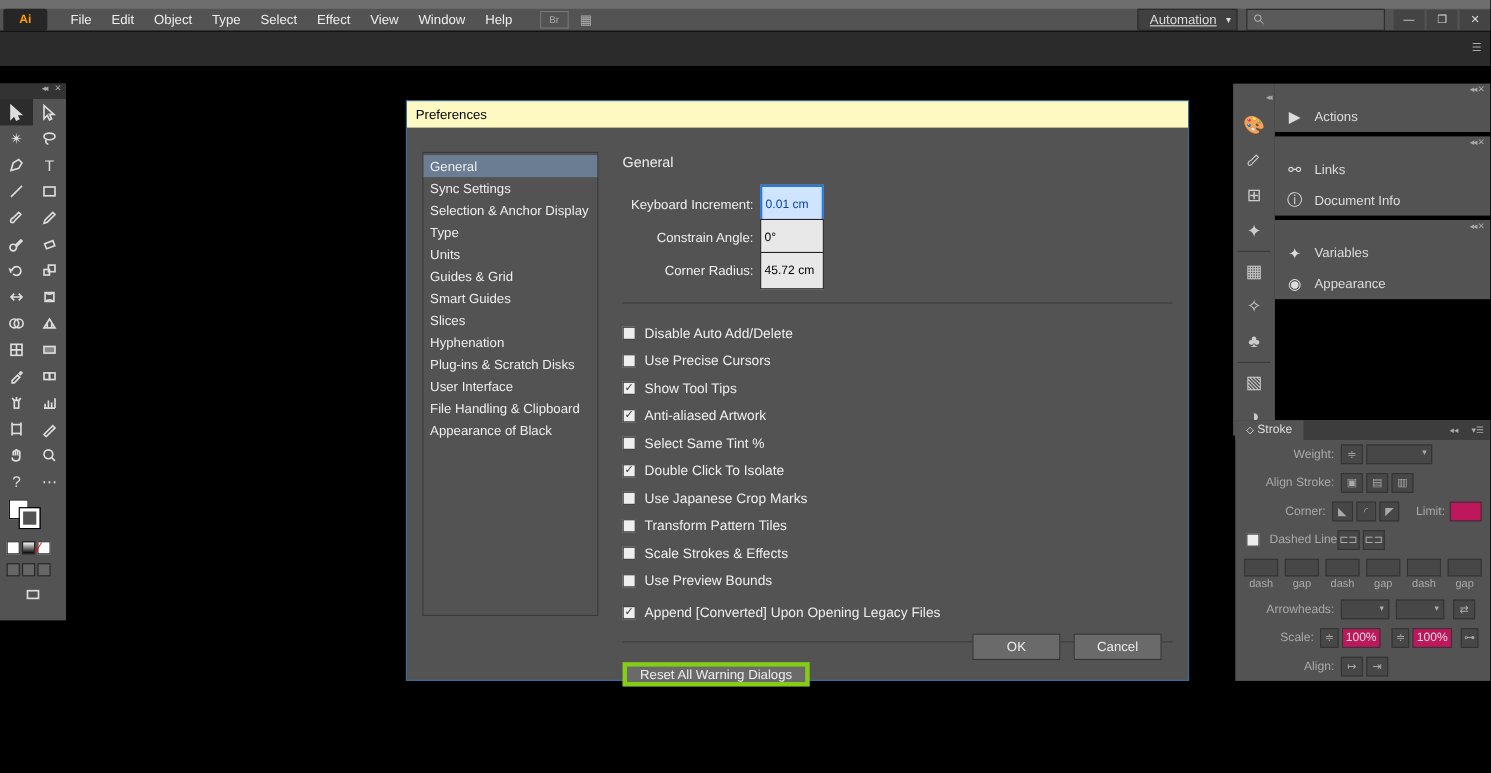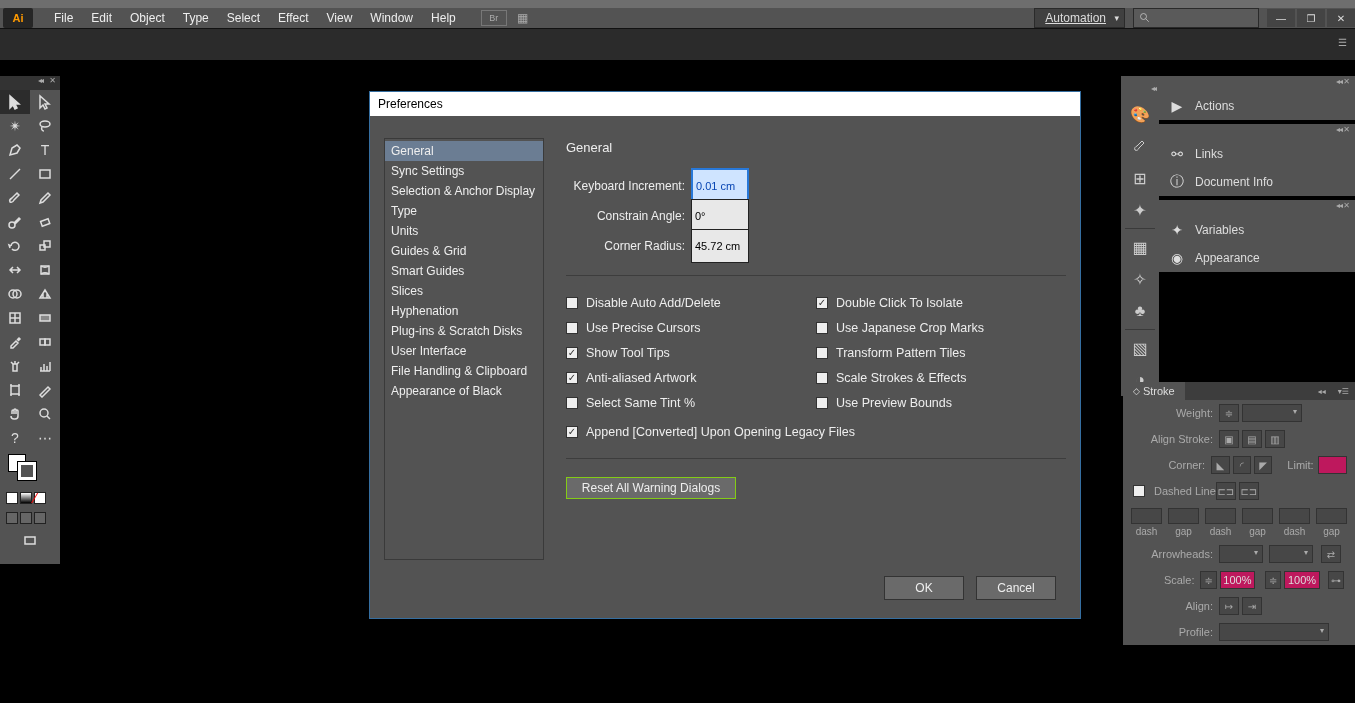--- a/index.html
+++ b/index.html
@@ -1,20 +1,20 @@
 <!DOCTYPE html>
 <html><head>
 <meta charset="utf-8">
 <style>
 * { margin: 0; padding: 0; box-sizing: border-box; font-family: "Segoe UI", Tahoma, sans-serif; user-select: none; }
 body { width: 1355px; height: 703px; background: #000; overflow: hidden; position: relative; color: #ddd; font-size: 12px; }
 
 
 .menu-bar { position:absolute; left:0; top:0; right:0; height:28px; background:#535353; display:flex; align-items:center; border-top:8px solid #6e6e6e; }
-.ai-logo { width:30px; height:20px; margin-left:3px; margin-right:12px; background:#262626; display:flex; align-items:center; justify-content:center; font-weight:bold; font-size:11px; color:#ff9a00; border-radius:2px; }
+.ai-logo { width:40px; height:20px; margin-left:3px; margin-right:12px; background:#262626; display:flex; align-items:center; justify-content:center; font-weight:bold; font-size:11px; color:#ff9a00; border-radius:2px; }
 .menu-item { padding:0 9px; height:20px; line-height:20px; font-size:12px; color:#eee; }
 .spacer { flex:1; }
 .dropdown { background:#404040; border:1px solid #2a2a2a; height:20px; padding:0 18px 0 10px; font-size:12px; display:flex; align-items:center; position:relative; margin-right:8px; color:#ddd;text-decoration:underline;}
 .dropdown::after { content:"▾"; position:absolute; right:5px; font-size:9px; color:#ddd; }
 .search-box { width:126px; height:20px; background:#5a5a5a; border:1px solid #2a2a2a; display:flex; align-items:center; padding-left:5px; margin-right:6px;}
 .search-box svg { width:12px; height:12px; }
 .win-btn { width:28px; height:18px; background:#444; margin-left:2px; display:flex; align-items:center; justify-content:center; font-size:10px; color:#ddd; }
 
 
 .sub-bar { position:absolute; left:0; top:28px; right:0; height:32px; background:#2b2b2b; border-top:1px solid #111; }
@@ -59,37 +59,37 @@
 .sp-row .btn { width:20px; height:18px; background:#474747; border:1px solid #333; margin-right:3px; display:flex; align-items:center; justify-content:center; font-size:10px;}
 .sp-row .num { width:44px; height:18px; background:#be185d; border:1px solid #333; display:flex; align-items:center; justify-content:center; color:#ddd;}
 .sp-row .sel { width:74px; height:18px; background:#474747; border:1px solid #333; position:relative;}
 .sp-row .sel::after{content:"▾"; position:absolute; right:4px; top:2px; font-size:8px;}
 .dash-row { display:flex; padding:4px 8px; gap:6px;}
 .dash-col { flex:1; text-align:center; font-size:10px;}
 .dash-col .box { height:16px; background:#474747; border:1px solid #333; margin-bottom:2px;}
 
 
 .dialog { position:absolute; left:369px; top:91px; width:712px; height:528px; background:#535353; border:1px solid #356ea0; }
-.dialog-title { height:24px; background:#ffffff; color:#000; padding-left:8px; font-size:12px; display:flex; align-items:center;}
+.dialog-title { height:24px; background:#fef9c3; color:#000; padding-left:8px; font-size:12px; display:flex; align-items:center;}
 .dlg-body { position:absolute; left:14px; top:46px; right:14px; bottom:58px; display:flex;}
 .cat-list { width:160px; border:1px solid #3a3a3a; background:#535353; padding:2px 0;}
 .cat-item { height:20px; padding-left:6px; display:flex; align-items:center; font-size:12px; color:#eee;}
 .cat-item.sel { background:#6b7d93; }
 .dlg-content { flex:1; padding-left:22px; padding-top:2px;}
 .section-title { font-size:13px; color:#eee; margin-bottom:16px;}
 .form-row { display:flex; align-items:center; height:30px;}
 .form-row .flbl { width:125px; text-align:right; padding-right:6px; font-size:12px; color:#eee;}
 .form-row input { width:58px; height:20px; background:#e8e8e8; border:1px solid #222; font-size:11px; padding:16px 3px; color:#000;}
 .form-row input.hilite { background:#cfe4ff; border:2px solid #2878d8; color:#0644b3;}
 .hr { height:1px; background:#3d3d3d; margin:14px 0;}
-.checks { display:flex; }
+.checks { display:flex;flex-direction:column; }
 .check-col { flex:1; }
 .chk { height:25px; display:flex; align-items:center; font-size:12.5px; color:#eee; }
 .chk .cbox { width:12px; height:12px; background:#eee; border:1px solid #333; margin-right:8px; display:flex; align-items:center; justify-content:center; font-size:10px; color:#333; line-height:1;}
-.reset-btn { margin-top:18px; width:170px; height:22px; background:#6a6a6a; border:1px solid #84cc16; display:flex; align-items:center; justify-content:center; font-size:12px; color:#eee;}
+.reset-btn { margin-top:18px; width:170px; height:22px; background:#6a6a6a; border:4px solid #84cc16; display:flex; align-items:center; justify-content:center; font-size:12px; color:#eee;}
 .dlg-buttons { position:absolute; right:24px; bottom:18px; display:flex; gap:12px;border-radius:12px;}
 .dbtn { width:80px; height:24px; background:#6a6a6a; border:1px solid #333; display:flex; align-items:center; justify-content:center; font-size:12px; color:#eee;}
 </style>
 </head>
 <body>
 
 <div class="menu-bar">
   <div class="ai-logo">Ai</div>
   <div class="menu-item">File</div>
   <div class="menu-item">Edit</div>
@@ -415,24 +415,20 @@
       <div class="num">100%</div>
       <div class="btn" style="margin-left:10px">≑</div>
       <div class="num">100%</div>
       <div class="btn" style="margin-left:8px">⊶</div>
     </div>
   <div class="sp-row">
       <span class="lbl">Align:</span>
       <div class="btn">↦</div>
       <div class="btn">⇥</div>
     </div>
-  <div class="sp-row">
-      <span class="lbl">Profile:</span>
-      <div class="sel" style="width:110px"></div>
-    </div>
 </div>
 
 <div class="dialog">
   <div class="dialog-title">Preferences</div>
   <div class="dlg-body">
     <div class="cat-list" id="cat-list">
         <div class="cat-item sel">General</div>
         <div class="cat-item">Sync Settings</div>
         <div class="cat-item">Selection &amp; Anchor Display</div>
         <div class="cat-item">Type</div>

